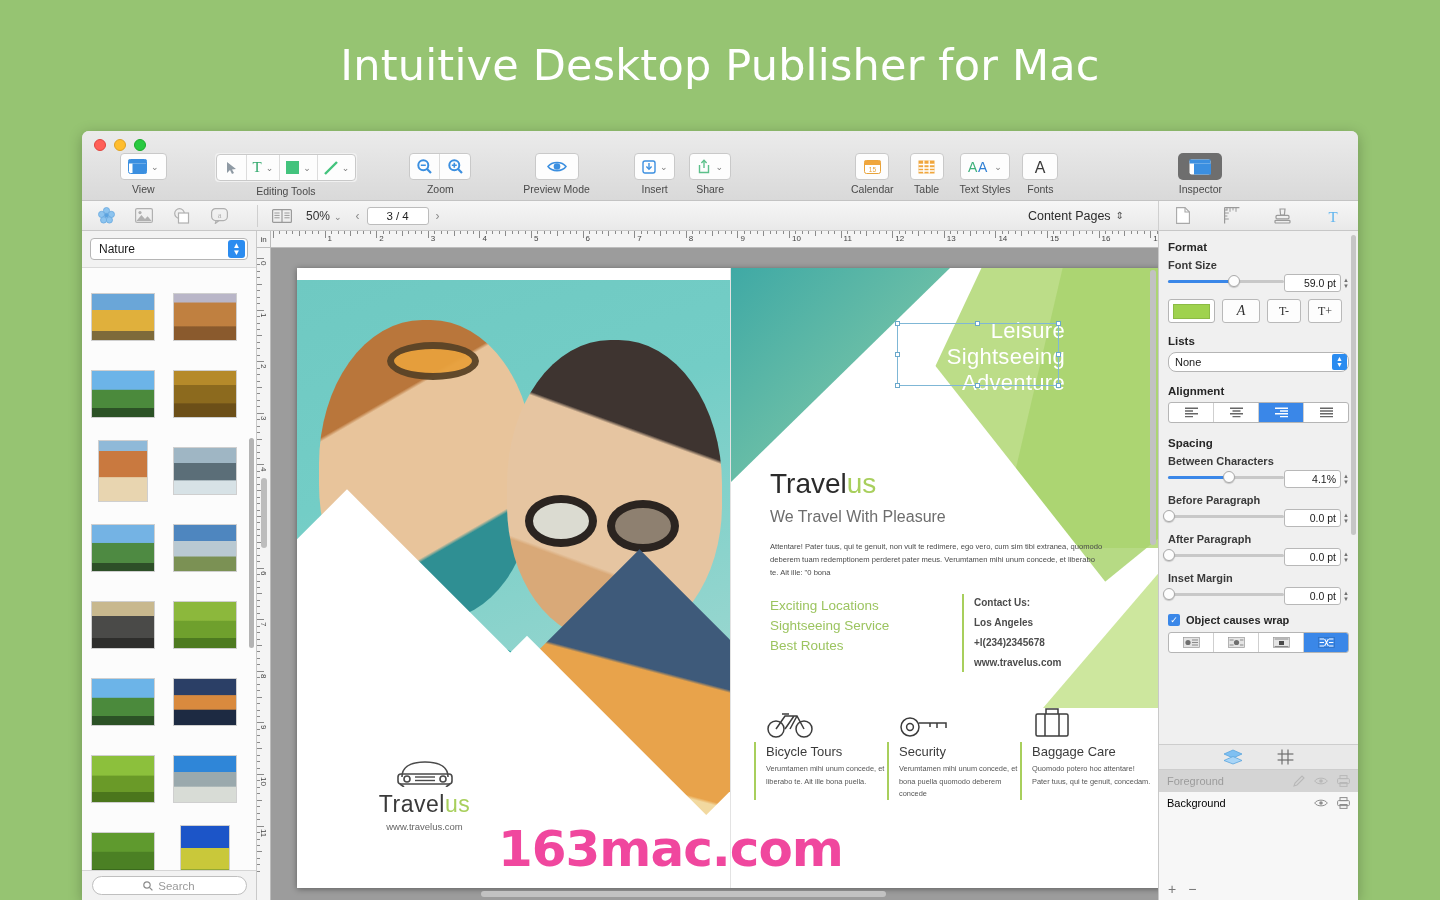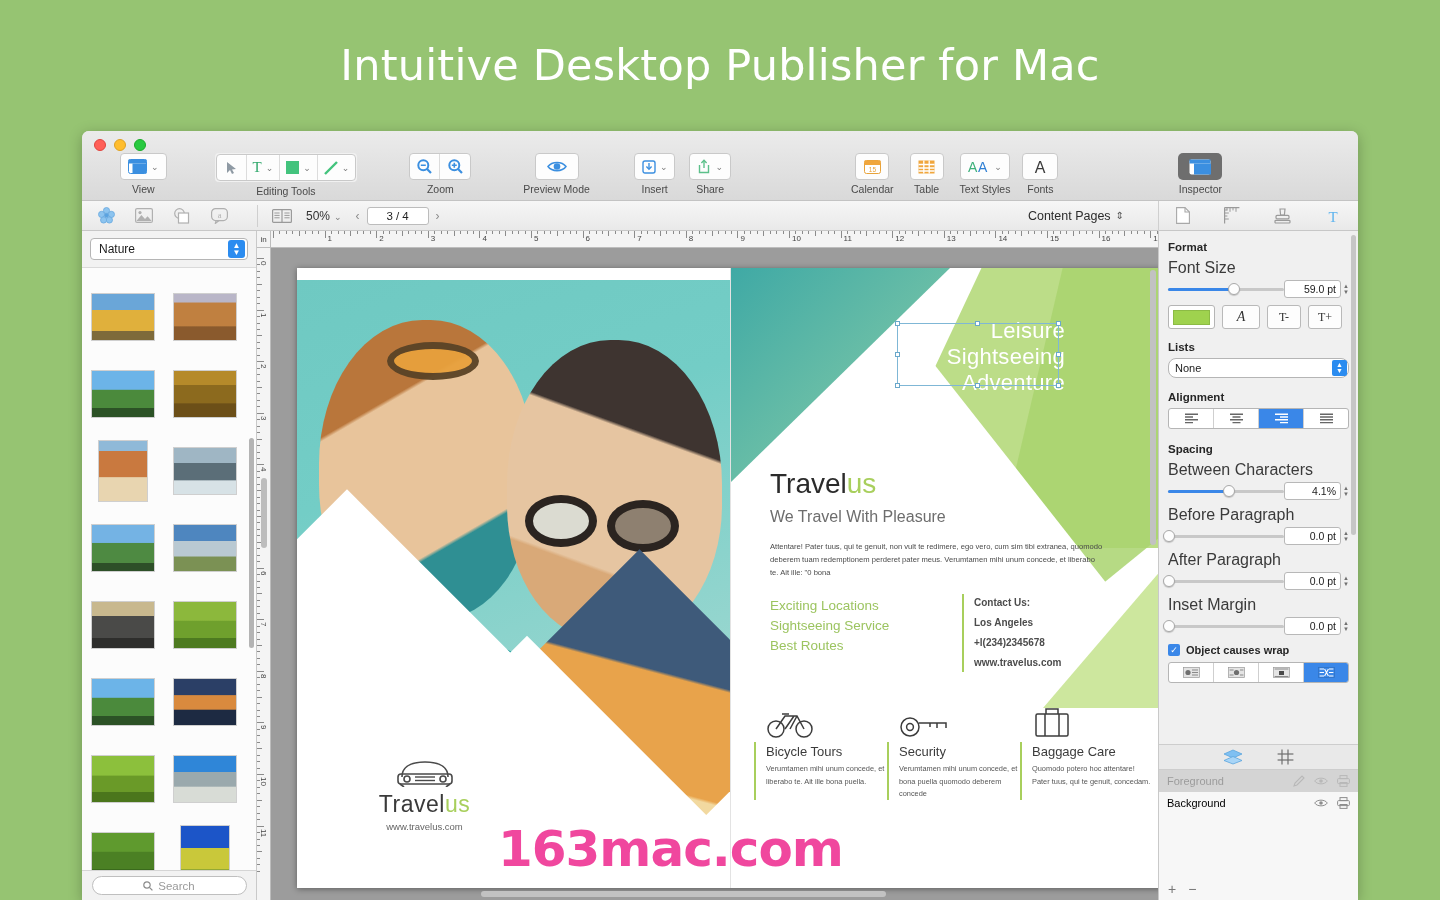--- a/index.html
+++ b/index.html
@@ -273,22 +273,22 @@
   .icol p{ font-size:7.4px; line-height:12.5px; color:#555; }
 
   
   .inspector{
     width:200px; background:#f0f0f0; border-left:1px solid #c9c9c9;
     flex:none; display:flex; flex-direction:column; position:relative;
   }
   .insp-scroll{ flex:1; padding:8px 9px 0 9px; overflow:hidden; position:relative;}
   .insp-track{ position:absolute; right:2px; top:4px; width:5px; height:300px; background:#c6c6c6; border-radius:3px;}
   .sec-title{ font-size:11.5px; font-weight:bold; color:#262626; margin:2px 0 5px;}
-  .lbl{ font-size:16px; color:#3a3a3a; margin:6px 0 3px; }
-  .sliderow{ display:flex; align-items:center; }
+  .lbl{ font-size:11px; color:#3a3a3a; margin:6px 0 3px;font-weight:bold; }
+  .sliderow{ display:flex; }
   .slider{ position:relative; flex:1; height:14px; }
   .strack{ position:absolute; top:6px; left:0; right:0; height:3px; background:#c8c8c8; border-radius:2px;}
   .sfill{ position:absolute; top:6px; left:0; height:3px; background:#3a87e8; border-radius:2px;}
   .sknob{ position:absolute; top:1px; width:12px;height:12px;border-radius:50%;
     background:#fdfdfd;border:1px solid #a9a9a9;box-shadow:0 1px 1px rgba(0,0,0,.18);}
   .stepper{
     display:flex; align-items:center; gap:2px;
   }
   .numfield{
     width:57px; height:18px; background:#fff; border:1px solid #b8b8b8; border-radius:3px;

